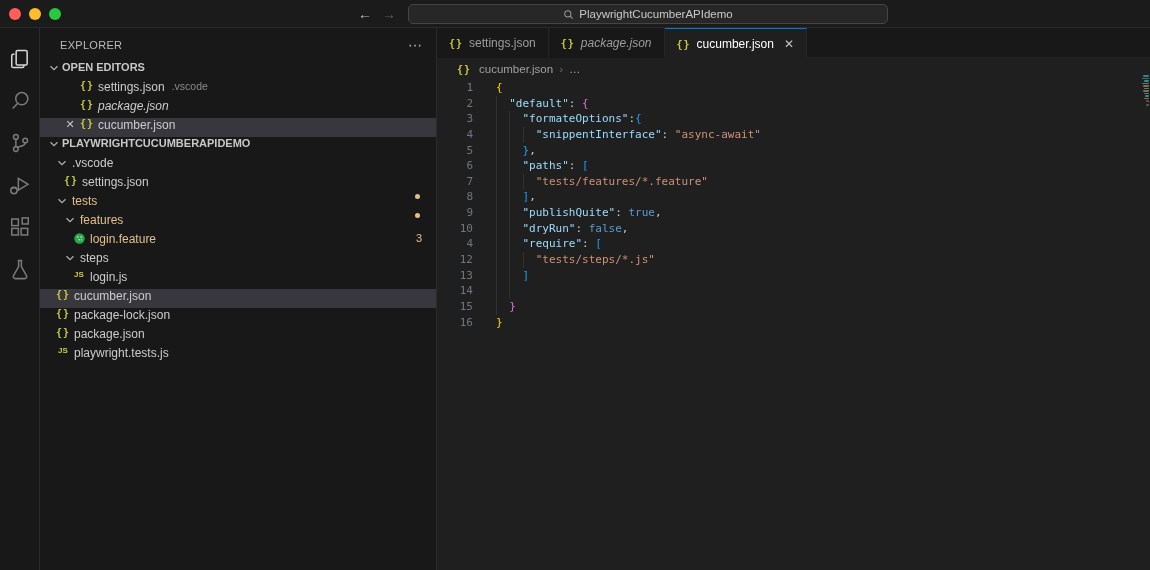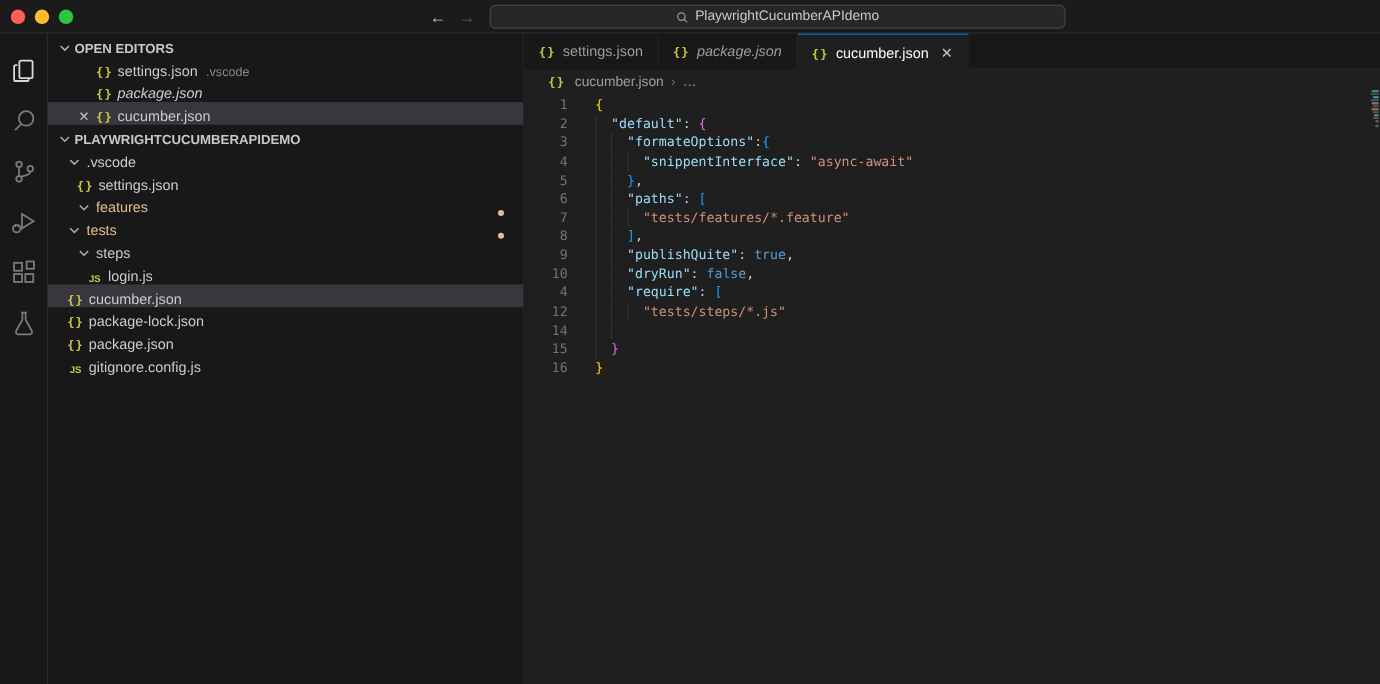--- a/index.html
+++ b/index.html
@@ -33,21 +33,21 @@
   .ab-item.active { color:#d7d7d7; }
   .ab-item svg { stroke:currentColor; fill:none; stroke-width:1.1; }
 
   
   .sidebar { width:397px; flex:0 0 397px; background:#181818; border-right:1px solid #2b2b2b;
     display:flex; flex-direction:column; color:#cccccc; overflow:hidden; }
   .sb-header { height:33px; flex:0 0 33px; display:flex; align-items:center;
     padding:0 14px 0 20px; }
   .sb-title { font-size:11px; color:#bbbbbb; letter-spacing:.3px; }
   .sb-more { margin-left:auto; color:#b0b0b0; font-size:14px; cursor:pointer; }
-  .row { height:19px; display:flex; align-items:flex-end; font-size:12px; color:#cccccc;
+  .row { height:19px; display:flex; align-items:flex-start; font-size:12px; color:#cccccc;
     cursor:pointer; white-space:nowrap; }
   .row.selected { background:#37373d; }
   .sec-head { font-weight:bold; font-size:11px; color:#c8c8c8; }
   .chev { width:16px; flex:0 0 16px; display:flex; align-items:center; justify-content:center;
     color:#b0b0b0; }
   .chev svg { stroke:currentColor; fill:none; stroke-width:1.4; }
   .ficon { width:18px; flex:0 0 18px; display:flex; align-items:center; justify-content:center; }
   .fi-json { font-family:"DejaVu Sans Mono", monospace; color:#cbcb41; font-size:10px;
     font-weight:bold; letter-spacing:1px; }
   .fi-js { color:#cbcb41; font-size:8px; font-weight:bold; }
@@ -158,20 +158,24 @@
           </svg>
         </div>
         <div class="ab-item">
           <svg width="22" height="22" viewBox="0 0 16 16">
             <path d="M6.3 1.8h3.4M7 1.8v4.4l-3.7 6.6c-.55 1 .15 2.2 1.3 2.2h6.8c1.15 0 1.85-1.2 1.3-2.2L9 6.2V1.8"></path>
           </svg>
         </div>
       </div>
 
     <div class="sidebar">
+      <div class="sb-header">
+        <span class="sb-title">EXPLORER</span>
+        <span class="sb-more">⋯</span>
+      </div>
       <div class="row sec-head" style="padding-left:6px;">
         <span class="chev">
             <svg width="14" height="14" viewBox="0 0 16 16">
               <path d="M4 6l4 4 4-4"></path>
             </svg>
           </span>
         <span>OPEN EDITORS</span>
       </div>
       <div id="open-editors-list">
           <div class="row oe-row" style="padding-left: 22px;">
@@ -215,37 +219,50 @@
               </svg>
             </span>
             <span class="lbl">.vscode</span>
           </div>
           <div class="row" style="padding-left: 22px;">
             <span class="ficon">
               <span class="fi-json">{}</span>
             </span>
             <span class="lbl">settings.json</span>
           </div>
+          <div class="row" style="padding-left: 14px;">
+            <span class="chev">
+              <svg width="14" height="14" viewBox="0 0 16 16">
+                <path d="M4 6l4 4 4-4"></path>
+              </svg>
+            </span>
+            <span class="lbl modified">tests</span>
+            <span class="badge-dot"></span>
+          </div>
           <div class="row" style="padding-left: 22px;">
             <span class="chev">
               <svg width="14" height="14" viewBox="0 0 16 16">
                 <path d="M4 6l4 4 4-4"></path>
               </svg>
             </span>
             <span class="lbl modified">features</span>
             <span class="badge-dot"></span>
           </div>
-          <div class="row" style="padding-left: 14px;">
-            <span class="chev">
-              <svg width="14" height="14" viewBox="0 0 16 16">
-                <path d="M4 6l4 4 4-4"></path>
-              </svg>
-            </span>
-            <span class="lbl modified">tests</span>
-            <span class="badge-dot"></span>
+          <div class="row" style="padding-left: 30px;">
+            <span class="ficon">
+              <svg width="13" height="13" viewBox="0 0 16 16">
+                <circle cx="8" cy="8" r="6.4" fill="#27a84c"></circle>
+                <circle cx="6" cy="6" r="1" fill="#c9ecd2"></circle>
+                <circle cx="10" cy="6.3" r="1" fill="#c9ecd2"></circle>
+                <circle cx="7.6" cy="9.6" r="1" fill="#c9ecd2"></circle>
+                <circle cx="10.4" cy="9.6" r=".8" fill="#c9ecd2"></circle>
+              </svg>
+            </span>
+            <span class="lbl modified">login.feature</span>
+            <span class="badge">3</span>
           </div>
           <div class="row" style="padding-left: 22px;">
             <span class="chev">
               <svg width="14" height="14" viewBox="0 0 16 16">
                 <path d="M4 6l4 4 4-4"></path>
               </svg>
             </span>
             <span class="lbl">steps</span>
           </div>
           <div class="row" style="padding-left: 30px;">
@@ -269,21 +286,21 @@
           <div class="row" style="padding-left: 14px;">
             <span class="ficon">
               <span class="fi-json">{}</span>
             </span>
             <span class="lbl">package.json</span>
           </div>
           <div class="row" style="padding-left: 14px;">
             <span class="ficon">
               <span class="fi-js">JS</span>
             </span>
-            <span class="lbl">gitignore.config.js</span>
+            <span class="lbl">playwright.tests.js</span>
           </div>
         </div>
     </div>
 
     <div class="editor">
       <div class="tabbar" id="tabbar">
           <div class="tab">
             <span><span class="fi-json">{}</span></span>
             <span class="">settings.json</span>
           </div>
@@ -312,20 +329,21 @@
             <div class="cl"><span class="guide" style="left: 59px;"></span><span class="guide" style="left: 72.26px;"></span><span class="ln">3</span><span class="lt">    <span class="c-key">"formateOptions"</span><span class="c-punc">:</span><span class="c-b3">{</span></span></div>
             <div class="cl"><span class="guide" style="left: 59px;"></span><span class="guide" style="left: 72.26px;"></span><span class="guide" style="left: 85.52px;"></span><span class="ln">4</span><span class="lt">      <span class="c-key">"snippentInterface"</span><span class="c-punc">: </span><span class="c-str">"async-await"</span></span></div>
             <div class="cl"><span class="guide" style="left: 59px;"></span><span class="guide" style="left: 72.26px;"></span><span class="ln">5</span><span class="lt">    <span class="c-b3">}</span><span class="c-punc">,</span></span></div>
             <div class="cl"><span class="guide" style="left: 59px;"></span><span class="guide" style="left: 72.26px;"></span><span class="ln">6</span><span class="lt">    <span class="c-key">"paths"</span><span class="c-punc">: </span><span class="c-b3">[</span></span></div>
             <div class="cl"><span class="guide" style="left: 59px;"></span><span class="guide" style="left: 72.26px;"></span><span class="guide" style="left: 85.52px;"></span><span class="ln">7</span><span class="lt">      <span class="c-str">"tests/features/*.feature"</span></span></div>
             <div class="cl"><span class="guide" style="left: 59px;"></span><span class="guide" style="left: 72.26px;"></span><span class="ln">8</span><span class="lt">    <span class="c-b3">]</span><span class="c-punc">,</span></span></div>
             <div class="cl"><span class="guide" style="left: 59px;"></span><span class="guide" style="left: 72.26px;"></span><span class="ln">9</span><span class="lt">    <span class="c-key">"publishQuite"</span><span class="c-punc">: </span><span class="c-bool">true</span><span class="c-punc">,</span></span></div>
             <div class="cl"><span class="guide" style="left: 59px;"></span><span class="guide" style="left: 72.26px;"></span><span class="ln">10</span><span class="lt">    <span class="c-key">"dryRun"</span><span class="c-punc">: </span><span class="c-bool">false</span><span class="c-punc">,</span></span></div>
             <div class="cl"><span class="guide" style="left: 59px;"></span><span class="guide" style="left: 72.26px;"></span><span class="ln">4</span><span class="lt">    <span class="c-key">"require"</span><span class="c-punc">: </span><span class="c-b3">[</span></span></div>
             <div class="cl"><span class="guide" style="left: 59px;"></span><span class="guide" style="left: 72.26px;"></span><span class="guide" style="left: 85.52px;"></span><span class="ln">12</span><span class="lt">      <span class="c-str">"tests/steps/*.js"</span></span></div>
+            <div class="cl"><span class="guide" style="left: 59px;"></span><span class="guide" style="left: 72.26px;"></span><span class="ln">13</span><span class="lt">    <span class="c-b3">]</span></span></div>
             <div class="cl"><span class="guide" style="left: 59px;"></span><span class="guide" style="left: 72.26px;"></span><span class="ln">14</span><span class="lt"></span></div>
             <div class="cl"><span class="guide" style="left: 59px;"></span><span class="ln">15</span><span class="lt">  <span class="c-b2">}</span></span></div>
             <div class="cl"><span class="ln">16</span><span class="lt"><span class="c-b1">}</span></span></div>
           </div>
         <div class="minimap" id="minimap">
             <span class="mm-dash" style="top: 17px; width: 6px; background: rgb(63, 158, 158); opacity: 0.8;"></span>
             <span class="mm-dash" style="top: 19.5px; width: 7px; background: rgb(47, 143, 158); opacity: 0.8;"></span>
             <span class="mm-dash" style="top: 22px; width: 5px; background: rgb(74, 163, 163); opacity: 0.8;"></span>
             <span class="mm-dash" style="top: 24.5px; width: 7px; background: rgb(63, 158, 158); opacity: 0.8;"></span>
             <span class="mm-dash" style="top: 27px; width: 6px; background: rgb(176, 122, 85); opacity: 0.8;"></span>

